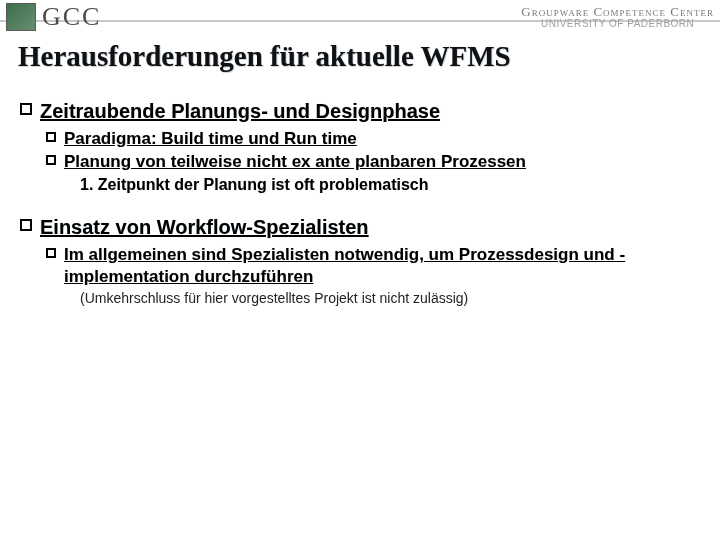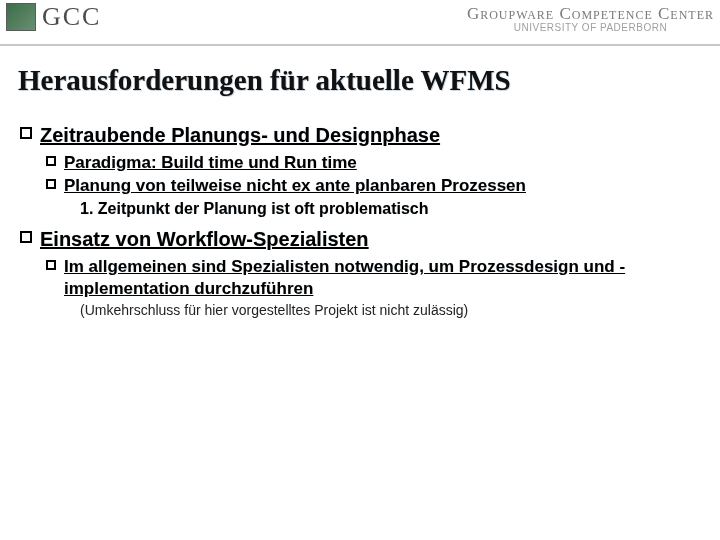--- a/index.html
+++ b/index.html
@@ -1,21 +1,21 @@
 <!DOCTYPE html>
 <html><head>
 <meta charset="utf-8">
 <style>
   * { box-sizing: border-box; margin: 0; padding: 0; }
   html, body { width: 720px; height: 540px; font-family: Arial, Helvetica, sans-serif; background: #fff; color: #000; }
   .slide { width: 720px; height: 540px; position: relative; }
 
   
   .header {
-    height: 44px;
+    height: 20px;
     display: flex;
     align-items: flex-start;
     justify-content: space-between;
     padding: 2px 6px 0 6px;
   }
   .left-brand {
     display: flex;
     align-items: center;
     gap: 6px;
   }
@@ -32,21 +32,21 @@
     font-weight: 500;
   }
   .right-brand {
     text-align: right;
     padding-top: 2px;
   }
   .gcc-long {
     font-family: Georgia, 'Times New Roman', serif;
     font-variant: small-caps;
     letter-spacing: 1px;
-    font-size: 17px;
+    font-size: 13px;
     color: #7a7a7a;
     white-space: nowrap;
   }
   .univ {
     font-family: Arial, sans-serif;
     font-size: 10px;
     letter-spacing: 0.5px;
     color: #a0a0a0;
     margin-top: -2px;
     text-align: center;
@@ -116,21 +116,21 @@
       <span class="t2">Paradigma: Build time und Run time</span>
     </div>
     <div class="lvl2 row">
       <span class="sq sm"></span>
       <span class="t2">Planung von teilweise nicht ex ante planbaren Prozessen</span>
     </div>
     <div class="lvl3">
       <span class="t3">1. Zeitpunkt der Planung ist oft problematisch</span>
     </div>
 
-    <div class="lvl1 row" style="margin-top:8px;">
+    <div class="lvl1 row" style="margin-top:20px;">
       <span class="sq"></span>
       <span class="t1">Einsatz von Workflow-Spezialisten</span>
     </div>
     <div class="lvl2 row">
       <span class="sq sm"></span>
       <span class="t2">Im allgemeinen sind Spezialisten notwendig, um Prozessdesign und -implementation durchzuführen</span>
     </div>
     <div class="lvl4">
       <span class="t4">(Umkehrschluss für hier vorgestelltes Projekt ist nicht zulässig)</span>
     </div>

